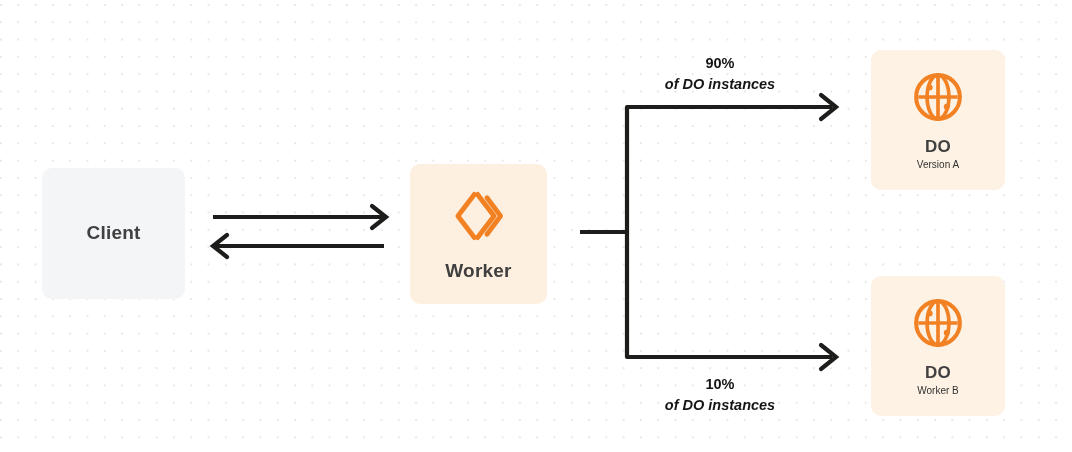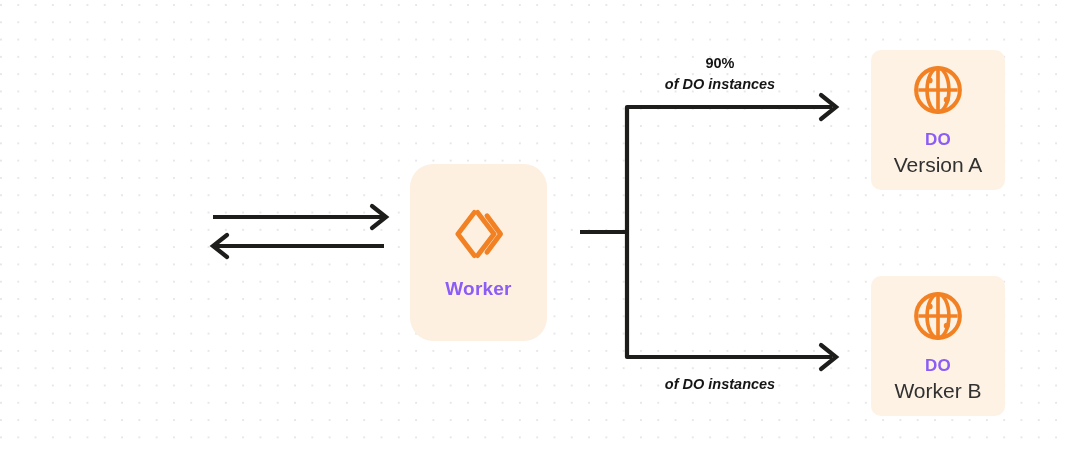--- a/index.html
+++ b/index.html
@@ -48,23 +48,22 @@
     top: 168px;
     width: 143px;
     height: 131px;
     background-color: #f4f5f7;
   }
 
   .node-worker {
     left: 410px;
     top: 164px;
     width: 137px;
-    height: 177px;
+    height: 140px;
     background-color: #fdf0e1;
-    border-radius: 23px;
   }
 
   .node-do-a {
     left: 871px;
     top: 50px;
     width: 134px;
     height: 140px;
     background-color: #fdf2e4;
   }
 
@@ -72,41 +71,41 @@
     left: 871px;
     top: 276px;
     width: 134px;
     height: 140px;
     background-color: #fdf2e4;
   }
 
   .node-title {
     font-size: 19px;
     font-weight: bold;
-    color: #8b5cf6;
+    color: #404040;
     letter-spacing: 0.2px;
     line-height: 1.2;
   }
 
   .node-title-client {
     font-size: 19px;
   }
 
   .node-title-worker {
     font-size: 19px;
     margin-top: 14px;
   }
 
   .node-title-do {
     font-size: 17px;
     margin-top: 12px;
   }
 
   .node-sub {
-    font-size: 21px;
+    font-size: 10px;
     font-weight: normal;
     color: #313131;
     line-height: 1.25;
     margin-top: 2px;
   }
 
   .icon-wrap {
     display: flex;
     align-items: center;
     justify-content: center;
@@ -169,23 +168,27 @@
       <polyline points="821,345 836,357 821,369" fill="none" stroke="#1d1d1b" stroke-width="4.2" stroke-linecap="round" stroke-linejoin="miter"></polyline>
     </g>
   </svg>
 
   <div class="edge-label edge-label-top">
     <span class="pct">90%</span>
     <span class="desc">of DO instances</span>
   </div>
 
   <div class="edge-label edge-label-bottom">
+    <span class="pct">10%</span>
     <span class="desc">of DO instances</span>
   </div>
 
+  <div class="node node-client">
+    <div class="node-title node-title-client">Client</div>
+  </div>
 
   <div class="node node-worker">
     <div class="icon-wrap icon-worker">
       <svg viewBox="0 0 64 64" width="60" height="60" xmlns="http://www.w3.org/2000/svg">
 
         <path d="M 27 9 L 9.5 32 L 27 55" fill="none" stroke="#f28124" stroke-width="5.2" stroke-linecap="round" stroke-linejoin="round"></path>
 
         <path d="M 30.5 9 L 48 32 L 30.5 55" fill="none" stroke="#f28124" stroke-width="5.2" stroke-linecap="round" stroke-linejoin="round"></path>
 
         <path d="M 40.5 12.5 L 55 32 L 40.5 51.5" fill="none" stroke="#f28124" stroke-width="5.2" stroke-linecap="round" stroke-linejoin="round"></path>

